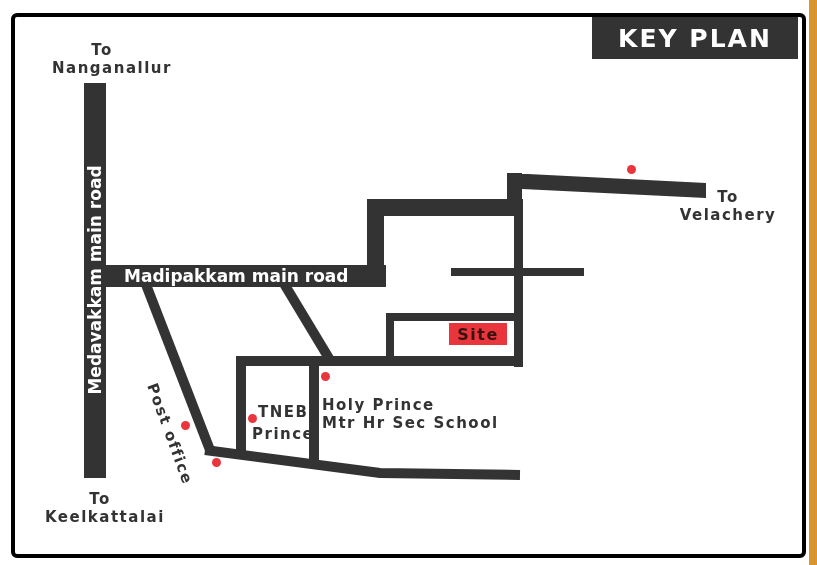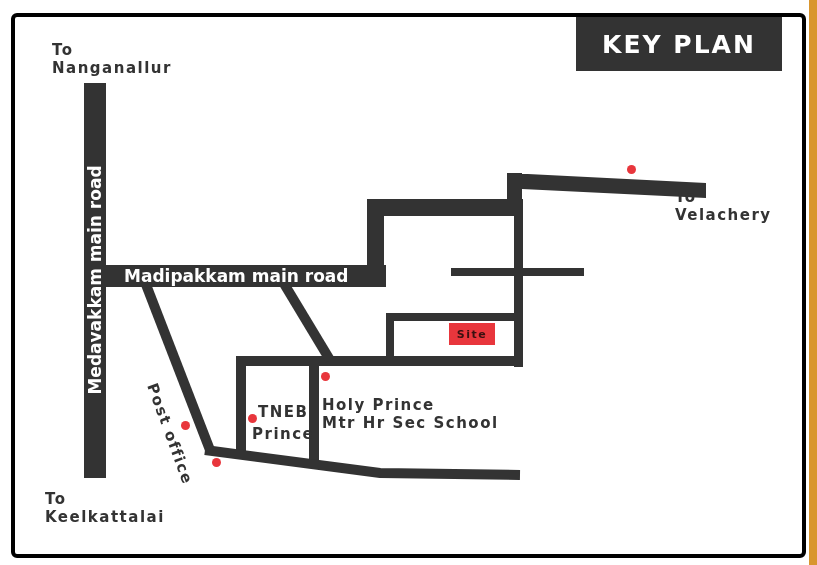--- a/index.html
+++ b/index.html
@@ -1,24 +1,24 @@
 <!DOCTYPE html>
 <html><head>
 <meta charset="utf-8">
 <style>
   html, body { margin:0; padding:0; }
   body { width:817px; height:565px; background:#ffffff; position:relative; overflow:hidden; font-family:"DejaVu Sans", sans-serif; }
   .gold-bar { position:absolute; left:809px; top:0; width:8px; height:565px; background:#d9962f; }
   .frame { position:absolute; left:11px; top:13px; width:787px; height:537px; border:4px solid #000; border-radius:6px; box-sizing:content-box; background:#fff; }
   svg.map { position:absolute; left:0; top:0; }
-  .key-plan { position:absolute; left:576px; top:17px; width:206px; height:54px; background:#333333; color:#fff; font-family:"DejaVu Sans", sans-serif; font-weight:bold; font-size:25px; letter-spacing:2px; display:flex; align-items:center; justify-content:center; }
+  .key-plan { position:absolute; left:592px; top:17px; width:206px; height:42px; background:#333333; color:#fff; font-family:"DejaVu Sans", sans-serif; font-weight:bold; font-size:25px; letter-spacing:2px; display:flex; align-items:center; justify-content:center; }
   .lbl { position:absolute; color:#333; font-family:"DejaVu Sans", sans-serif; font-weight:bold; font-size:15px; letter-spacing:1.5px; line-height:18px; white-space:nowrap; }
-  .lbl.center { }
+  .lbl.center { text-align:center; }
   .road-lbl { position:absolute; color:#fff; font-family:"DejaVu Sans", sans-serif; font-weight:bold; white-space:nowrap; }
-  .site { position:absolute; left:449px; top:323px; width:46px; height:22px; background:#e8363c; color:#3a1010; font-weight:bold; font-size:11px; letter-spacing:1.5px; display:flex; align-items:center; justify-content:center; font-family:"DejaVu Sans", sans-serif; }
+  .site { position:absolute; left:449px; top:323px; width:58px; height:22px; background:#e8363c; color:#3a1010; font-weight:bold; font-size:16px; letter-spacing:1.5px; display:flex; align-items:center; justify-content:center; font-family:"DejaVu Sans", sans-serif; }
   .dot { position:absolute; width:9px; height:9px; border-radius:50%; background:#e8363c; }
 </style>
 </head>
 <body>
 
 <div class="gold-bar"></div>
 <div class="frame"></div>
 
 <svg class="map" width="817" height="565">
   <g fill="#333333" stroke="none">

